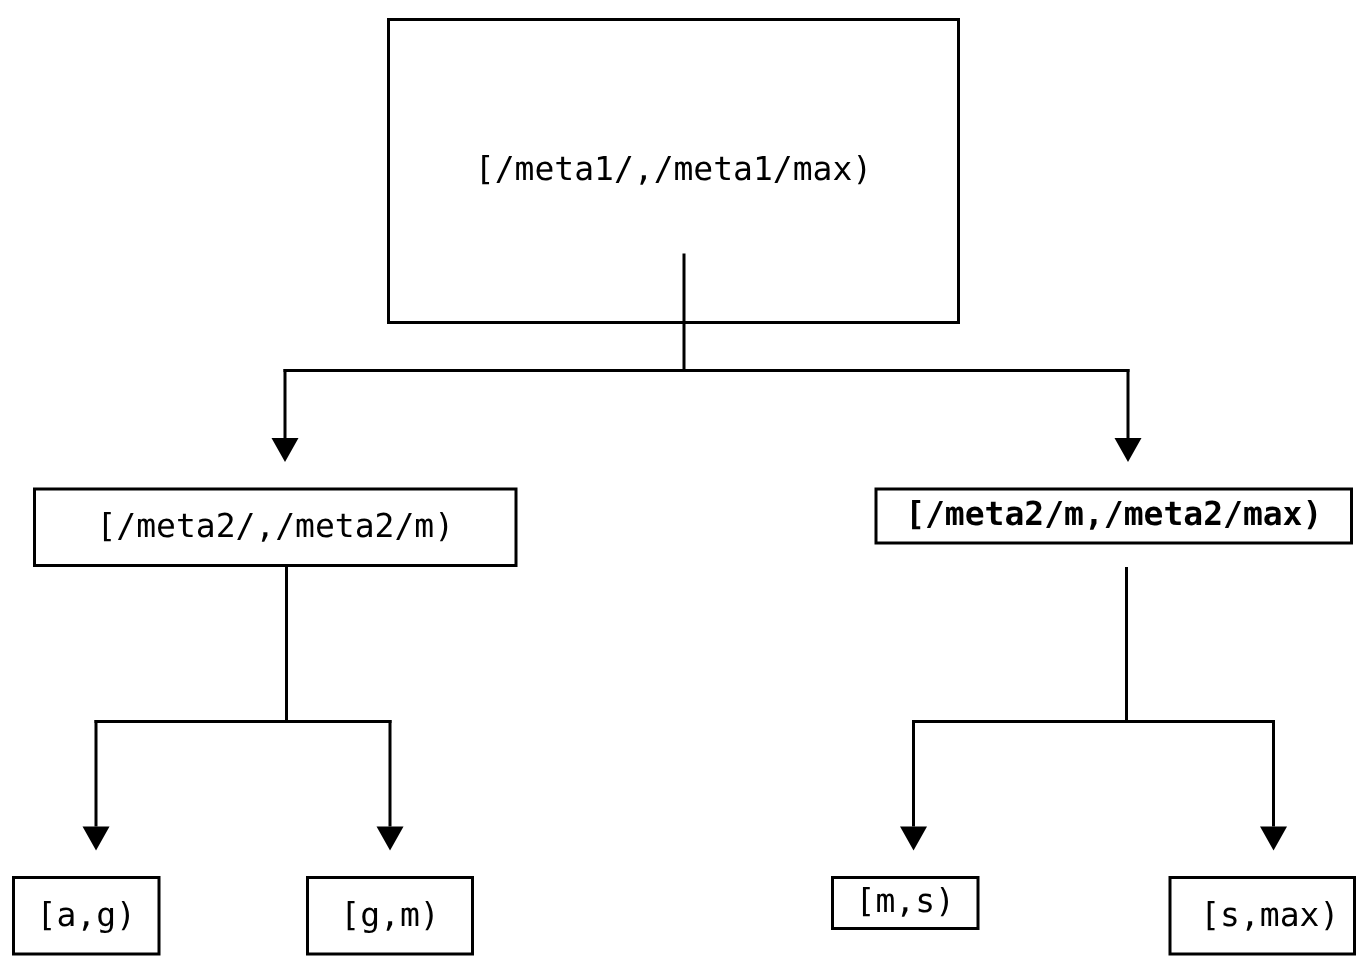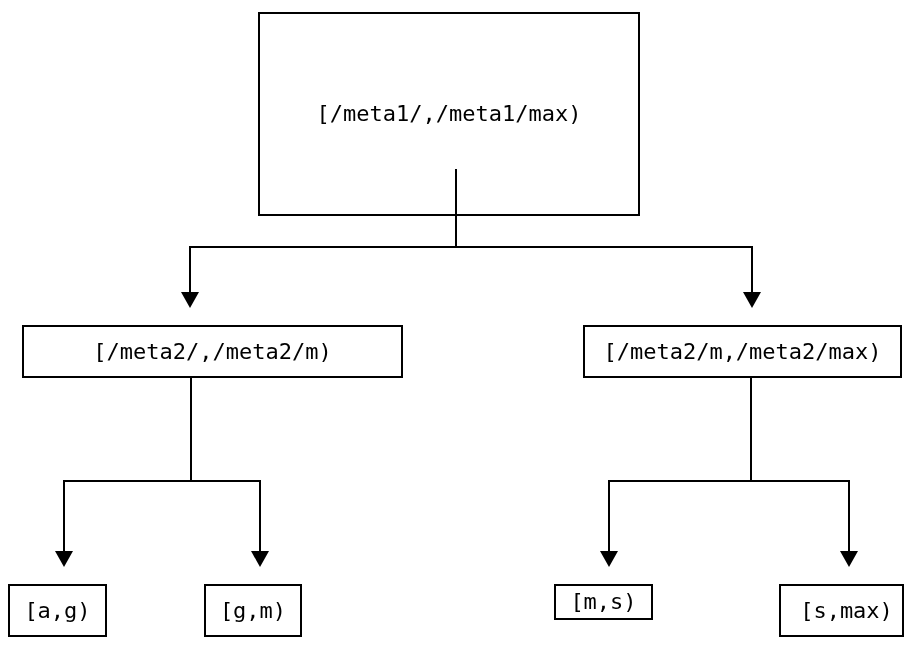--- a/index.html
+++ b/index.html
@@ -38,24 +38,24 @@
     position: absolute;
     width: 0;
     height: 0;
     border-left: 9px solid transparent;
     border-right: 9px solid transparent;
     border-top: 16px solid #000000;
   }
 
   
   #node-root   { left: 258px; top: 12px;  width: 382px; height: 204px; }
-  #node-l1a    { left: 22px;  top: 325px; width: 381px; height: 53px; }
-  #node-l1b    { left: 583px; top: 325px; width: 319px; height: 53px; }
+  #node-l1a    { left: 22px;  top: 325px; width: 323px; height: 53px; }
+  #node-l1b    { left: 583px; top: 325px; width: 319px; height: 38px; font-weight: bold; }
   #node-leaf-ag   { left: 8px;   top: 584px; width: 99px;  height: 53px; }
-  #node-leaf-gm   { left: 204px; top: 584px; width: 98px;  height: 53px; }
+  #node-leaf-gm   { left: 204px; top: 584px; width: 112px;  height: 53px; }
   #node-leaf-ms   { left: 554px; top: 584px; width: 99px;  height: 36px; }
   #node-leaf-smax { left: 779px; top: 584px; width: 125px; height: 53px; padding-left: 10px; }
 
   
   #stem1    { left: 455px; top: 169px; height: 79px; }
   #hbar1    { left: 189px; top: 246px; width: 564px; }
   #drop1l   { left: 189px; top: 246px; height: 46px; }
   #drop1r   { left: 751px; top: 246px; height: 46px; }
   #arr1l    { left: 181px; top: 292px; }
   #arr1r    { left: 743px; top: 292px; }

